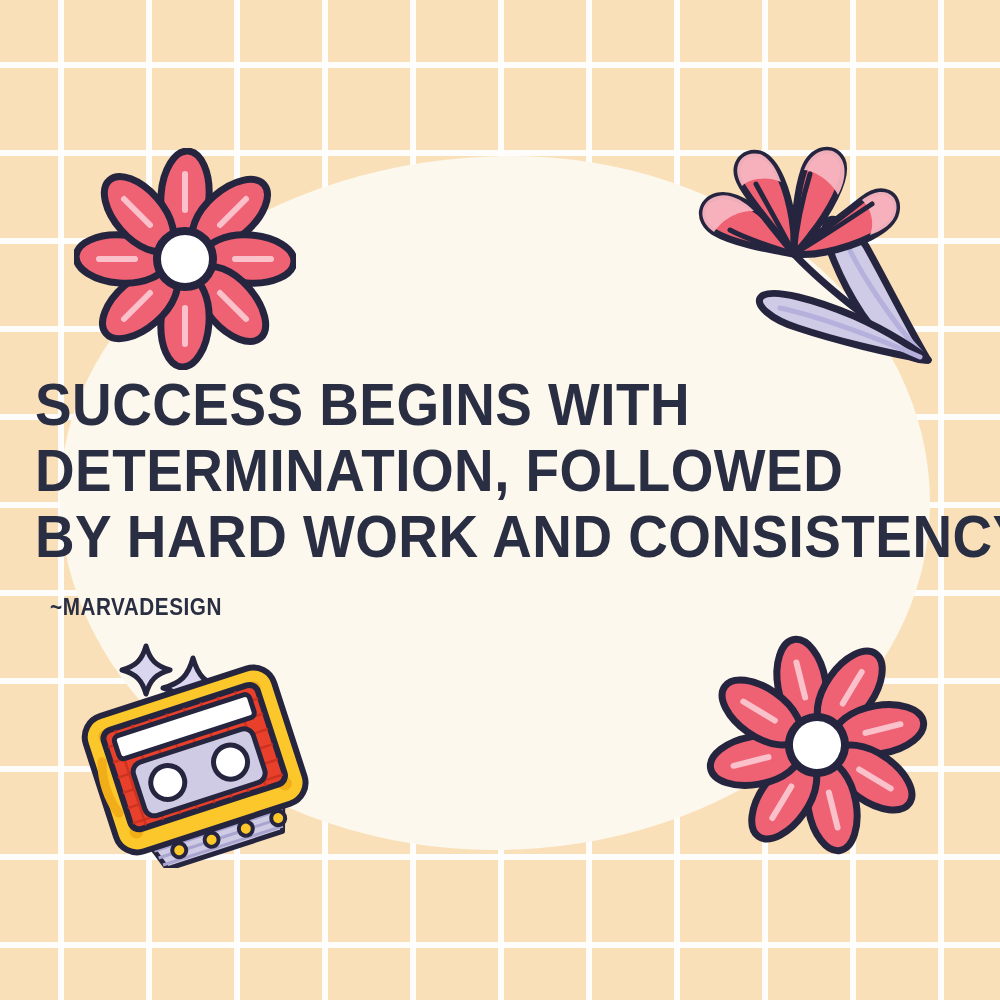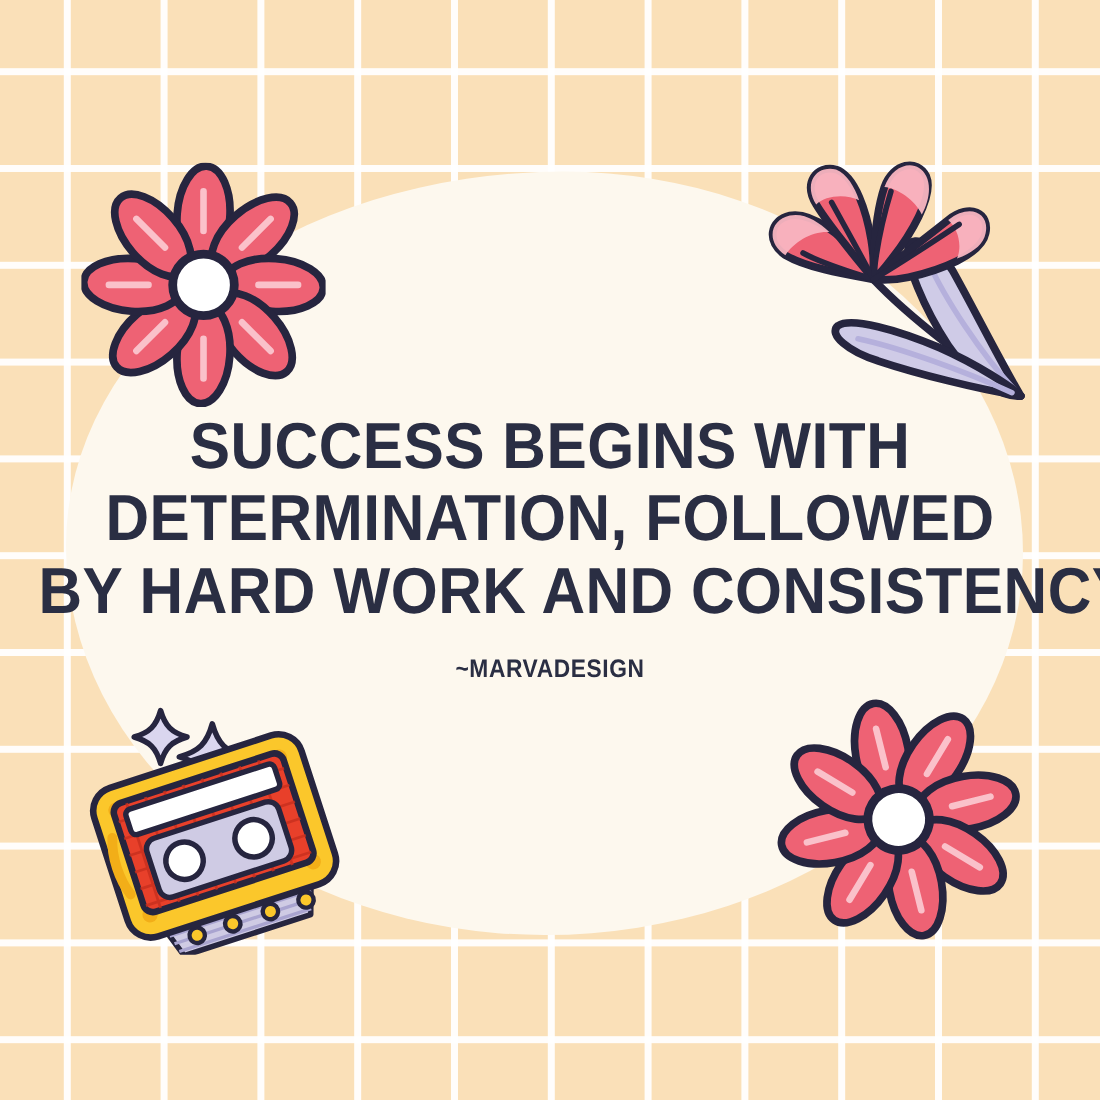--- a/index.html
+++ b/index.html
@@ -38,21 +38,20 @@
     background: #FDF8EE;
     border-radius: 52% 48% 50% 50% / 49% 50% 50% 51%;
   }
 
   
   .quote-block {
     position: absolute;
     left: 0;
     right: 0;
     top: 372px;
-    text-align: center;
     z-index: 6;
   }
   .quote-line {
     color: #2A2E43;
     font-family: "Liberation Sans Narrow", "Liberation Sans", sans-serif;
     font-weight: bold;
     font-size: 60px;
     line-height: 66px;
     letter-spacing: 0.5px;
     transform: scaleX(0.93);

